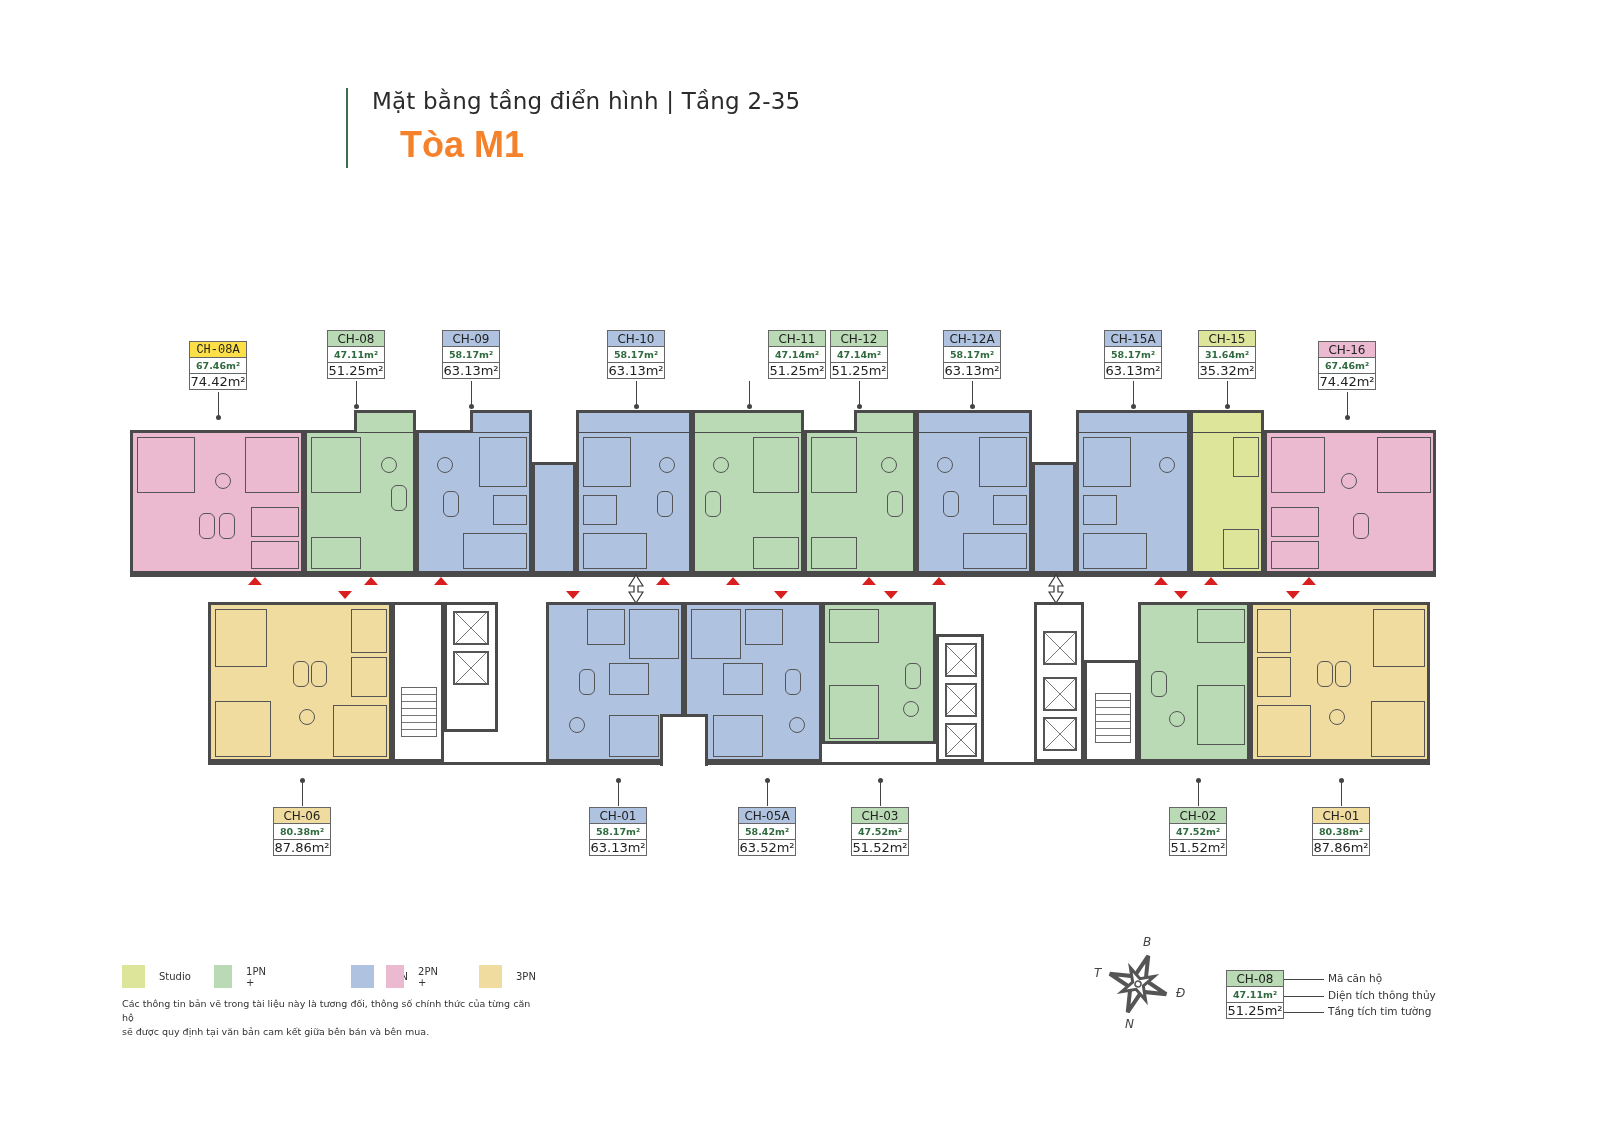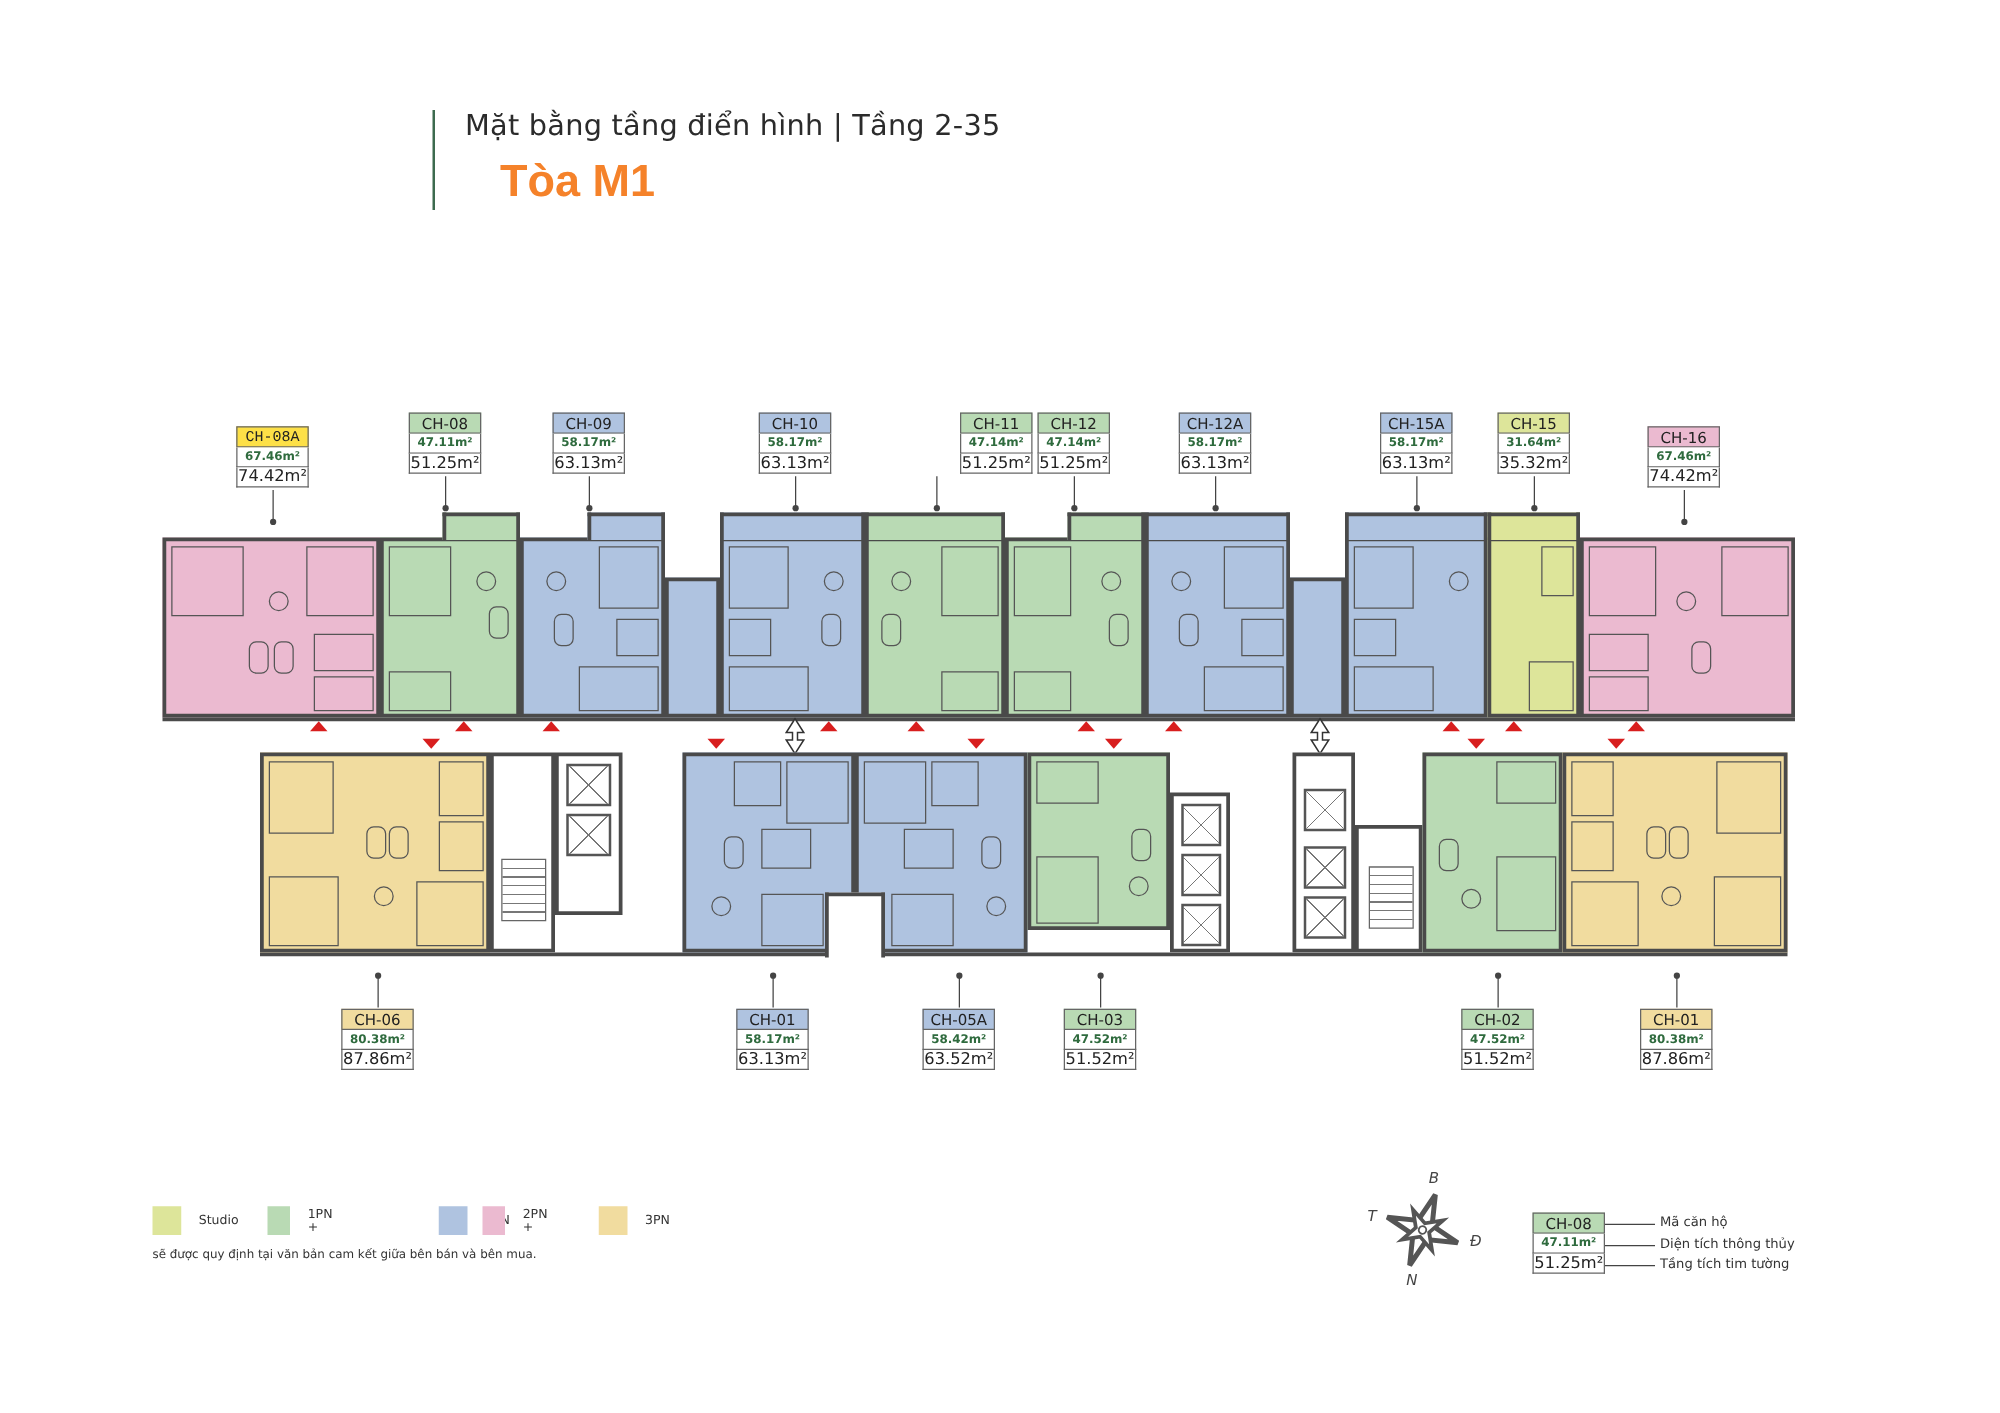--- a/index.html
+++ b/index.html
@@ -379,20 +379,21 @@
   <div class="legend-item" style="left:264px;">
     <div class="swatch" style="background:#ebbad0;"></div>
     <span class="legend-text">2PN +</span>
   </div>
   <div class="legend-item" style="left:357px;">
     <div class="swatch" style="background:#f1dc9f;"></div>
     <span class="legend-text">3PN</span>
   </div>
 </div>
 <div class="note">
+  <div>Các thông tin bản vẽ trong tài liệu này là tương đối, thông số chính thức của từng căn hộ</div>
   <div>sẽ được quy định tại văn bản cam kết giữa bên bán và bên mua.</div>
 </div>
 
 <div class="compass">
   <svg width="110" height="100" viewBox="0 0 110 100" style="position:absolute;left:0;top:0;">
     <g transform="translate(50,52) rotate(20)" fill="#555" stroke="#444" stroke-width="1">
       <path d="M0,-30 L6,-6 L30,0 L6,6 L0,30 L-6,6 L-30,0 L-6,-6 Z" fill="#fff" stroke="#555" stroke-width="4"></path>
       <path d="M0,-18 L4,-4 L18,0 L4,4 L0,18 L-4,4 L-18,0 L-4,-4 Z" transform="rotate(45)" fill="#fff" stroke="#555" stroke-width="3"></path>
       <circle cx="0" cy="0" r="3" fill="#fff" stroke="#555" stroke-width="1.5"></circle>
     </g>

